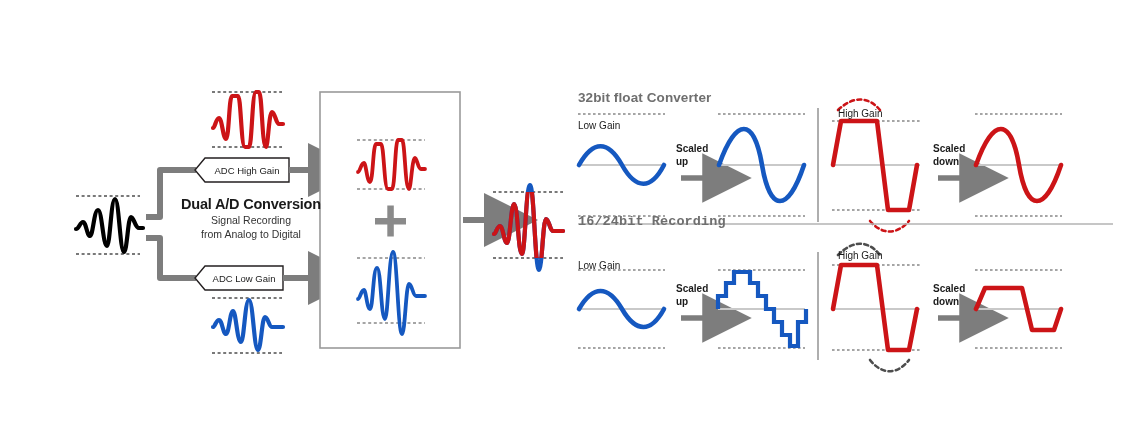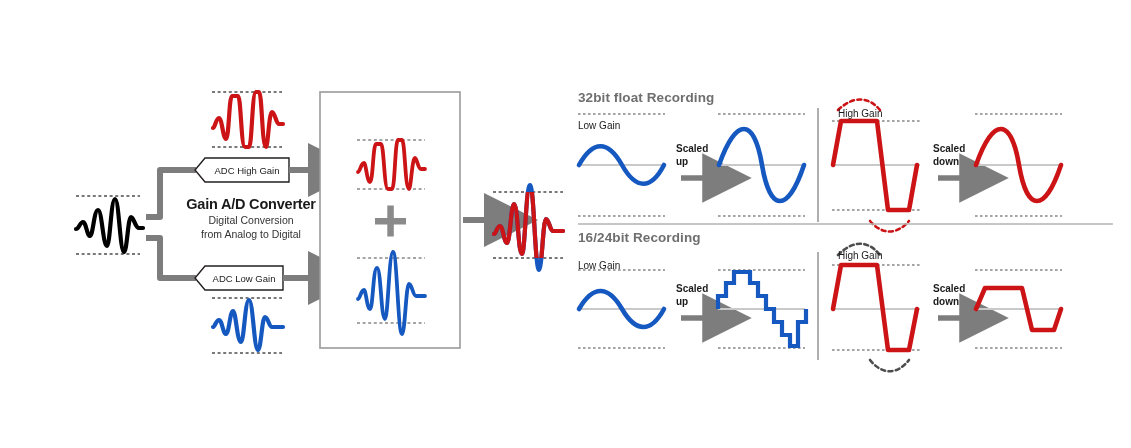--- a/index.html
+++ b/index.html
@@ -121,23 +121,23 @@
             <rect x="490" y="192" width="80" height="66"></rect>
           </clipPath>
       <path d="M494,234 C496,234 497,226 500,226 C503,226 504,243 507,243
                C510,243 511,204 514,204 C518,204 518,254 522,254
                C525,254 526,185 530,185 C534,185 535,270 539,270
                C542,270 543,219 546,219 C549,219 550,231 553,231 L563,231" fill="none" stroke="#cc1417" stroke-width="4.2" stroke-linecap="round" stroke-linejoin="round" clip-path="url(#bandclip)"></path>
     </g>
   </g>
 </svg>
 
-<div class="adc-title">Gain A/D Converter</div>
+<div class="adc-title">Dual A/D Conversion</div>
 <div class="adc-sub">
-  <div>Digital Conversion</div>
+  <div>Signal Recording</div>
   <div>from Analog to Digital</div>
 </div>
 
 <svg class="abs" style="left:560px;top:0;" width="571" height="448">
   <defs>
     <marker id="gar2" markerWidth="9" markerHeight="9" refX="0.5" refY="4.5" orient="auto">
       <path d="M0,0 L9,4.5 L0,9 z" fill="#7d7d7d"></path>
     </marker>
   </defs>
 
@@ -201,33 +201,33 @@
 
     <line x1="378" y1="318" x2="402" y2="318" stroke="#7d7d7d" stroke-width="5.5" marker-end="url(#gar2)"></line>
 
     <line x1="415" y1="270" x2="502" y2="270" stroke="#4d4d4d" stroke-width="1.2" stroke-dasharray="2.6,2.4"></line>
     <line x1="415" y1="348" x2="502" y2="348" stroke="#4d4d4d" stroke-width="1.2" stroke-dasharray="2.6,2.4"></line>
     <line x1="415" y1="309" x2="502" y2="309" stroke="#c9c9c9" stroke-width="2"></line>
     <path d="M416,309 L425,288 L462,288 L472,330 L494,330 L501,309" fill="none" stroke="#cc1417" stroke-width="4.6" stroke-linejoin="round" stroke-linecap="round"></path>
   </g>
 </svg>
 
-<div class="sec-title" style="left:578px;top:90px;">32bit float Recording</div>
+<div class="sec-title" style="left:578px;top:90px;">32bit float Converter</div>
 <div class="gain-label" style="left:578px;top:120px;">Low Gain</div>
 <div class="gain-label" style="left:838px;top:108px;">High Gain</div>
 <div class="scaled-label" style="left:676px;top:143px;">
   <div>Scaled</div>
   <div>up</div>
 </div>
 <div class="scaled-label" style="left:933px;top:143px;">
   <div>Scaled</div>
   <div>down</div>
 </div>
 
-<div class="sec-title" style="left:578px;top:230px;">16/24bit Recording</div>
+<div class="sec-title" style="left:578px;top:214px;font-family:Liberation Mono, monospace;">16/24bit Recording</div>
 <div class="gain-label" style="left:578px;top:260px;">Low Gain</div>
 <div class="gain-label" style="left:838px;top:250px;">High Gain</div>
 <div class="scaled-label" style="left:676px;top:283px;">
   <div>Scaled</div>
   <div>up</div>
 </div>
 <div class="scaled-label" style="left:933px;top:283px;">
   <div>Scaled</div>
   <div>down</div>
 </div>

